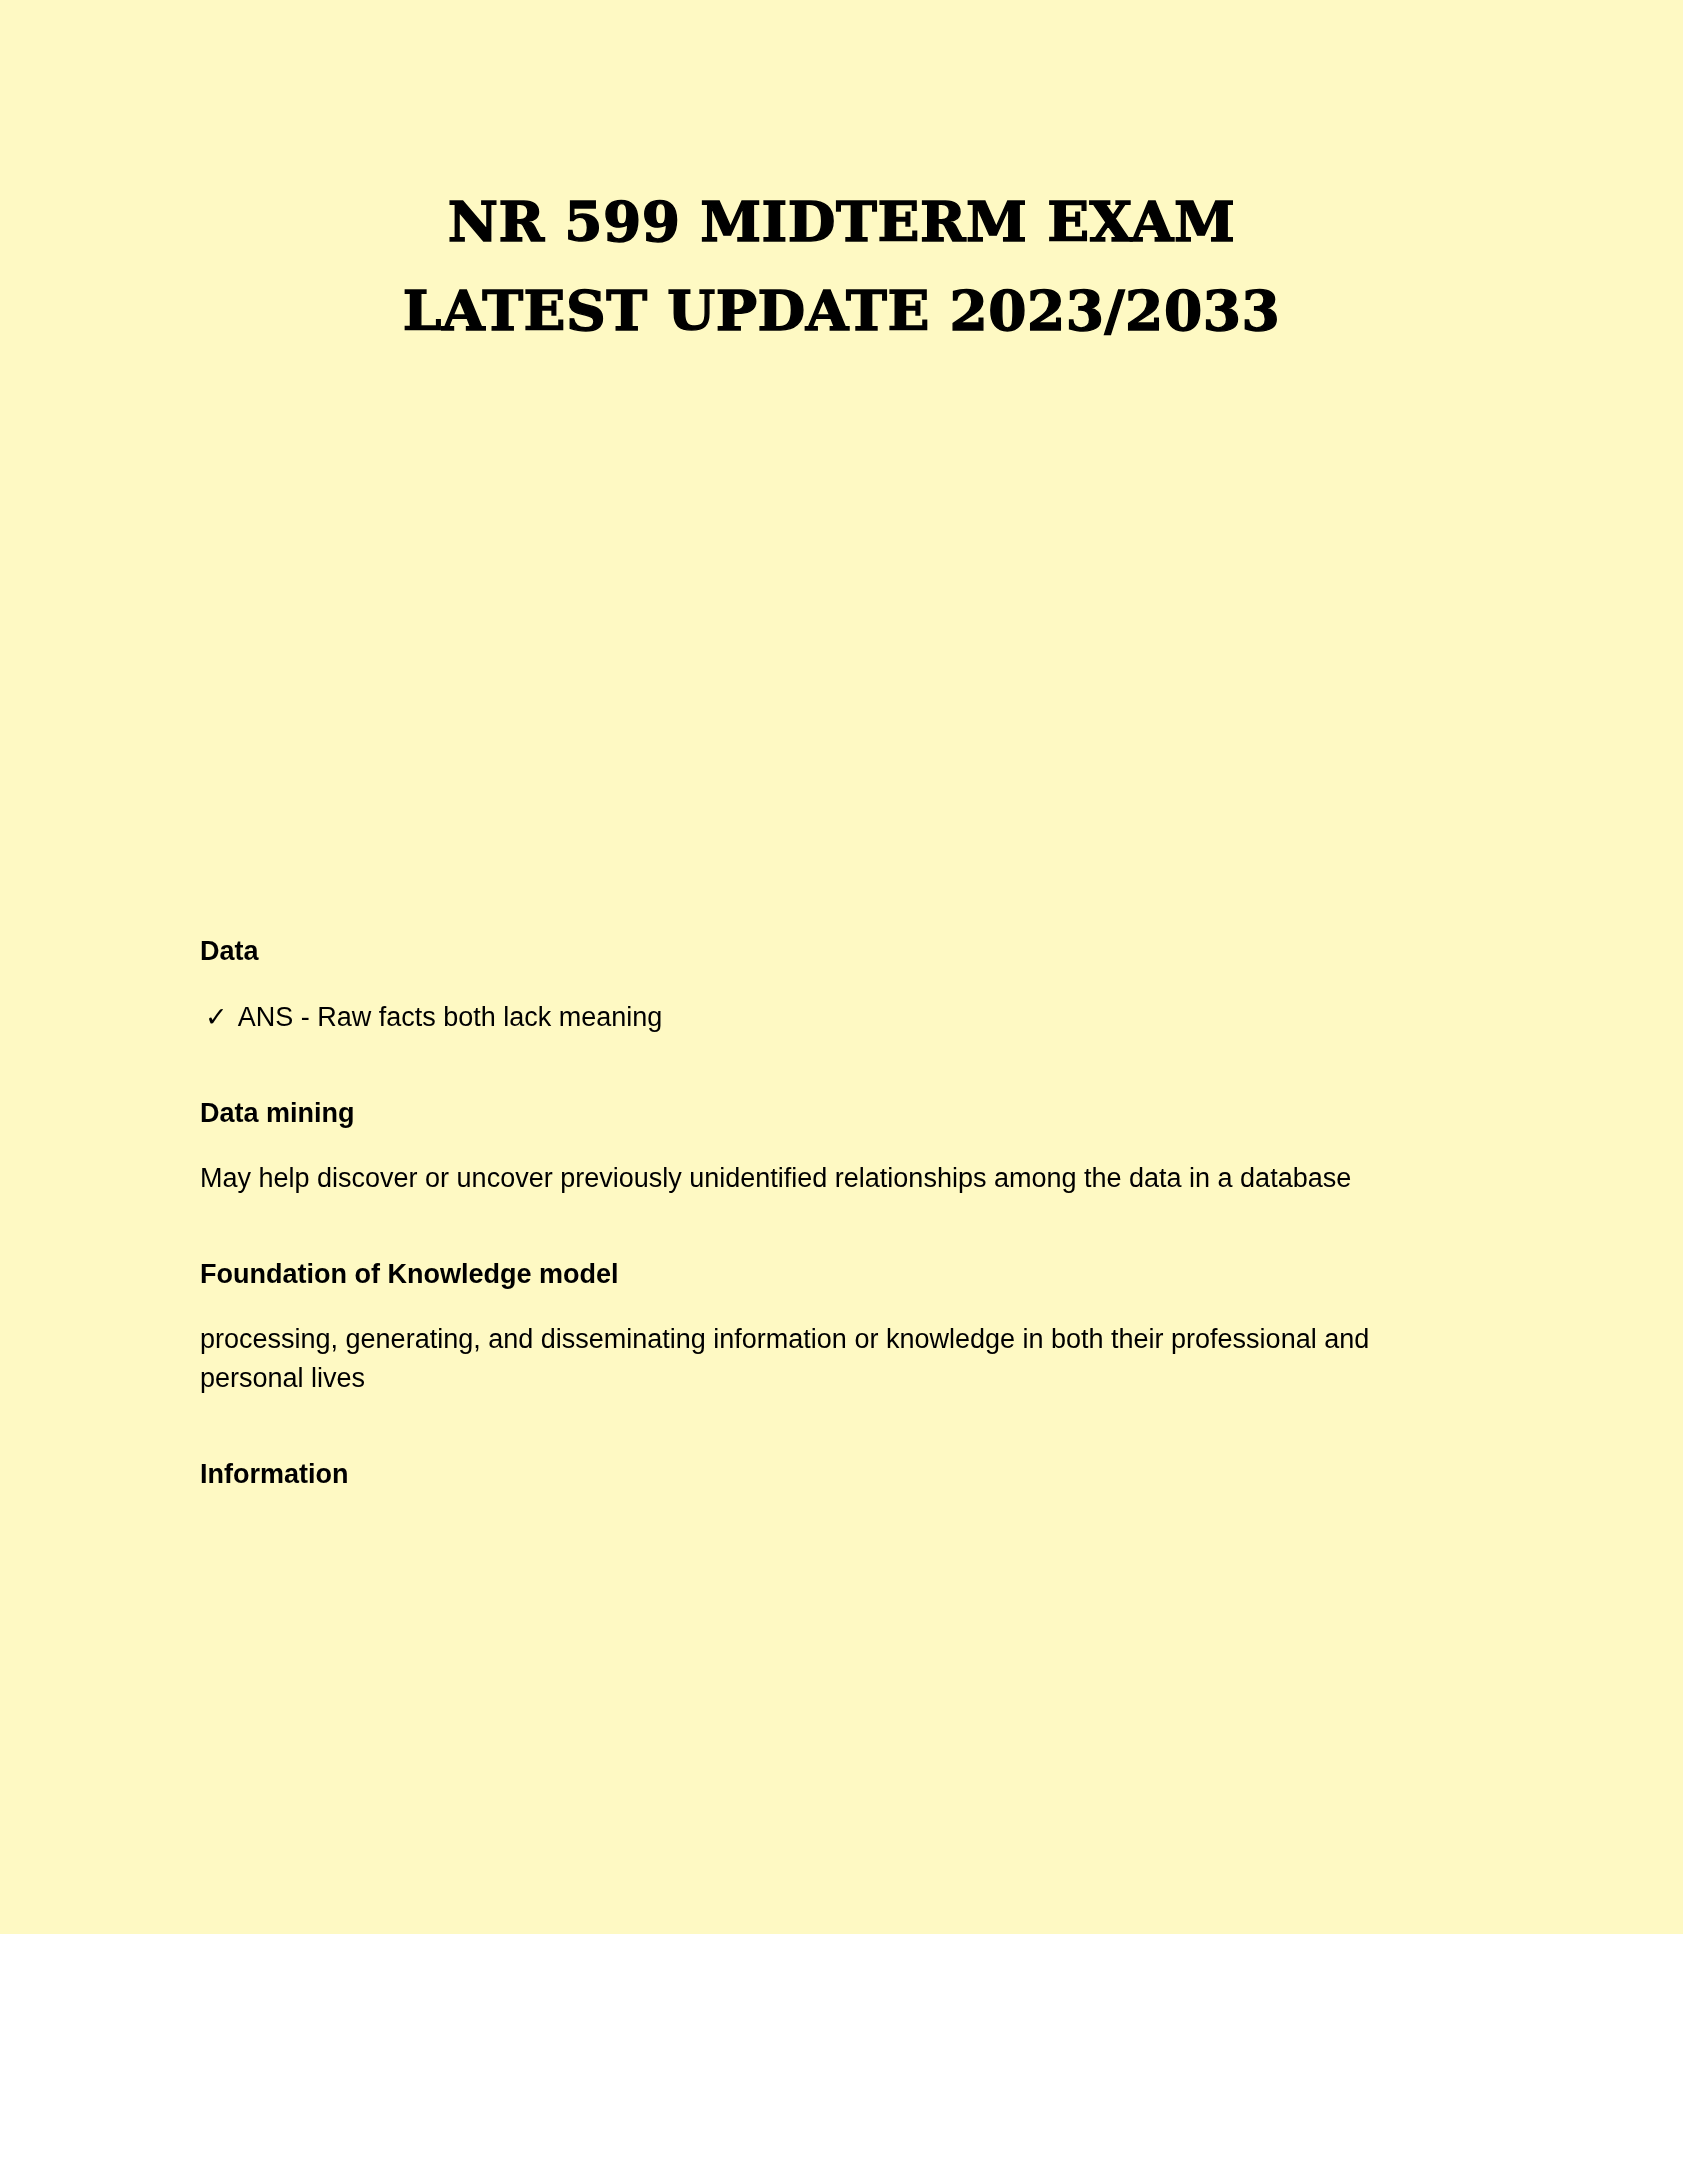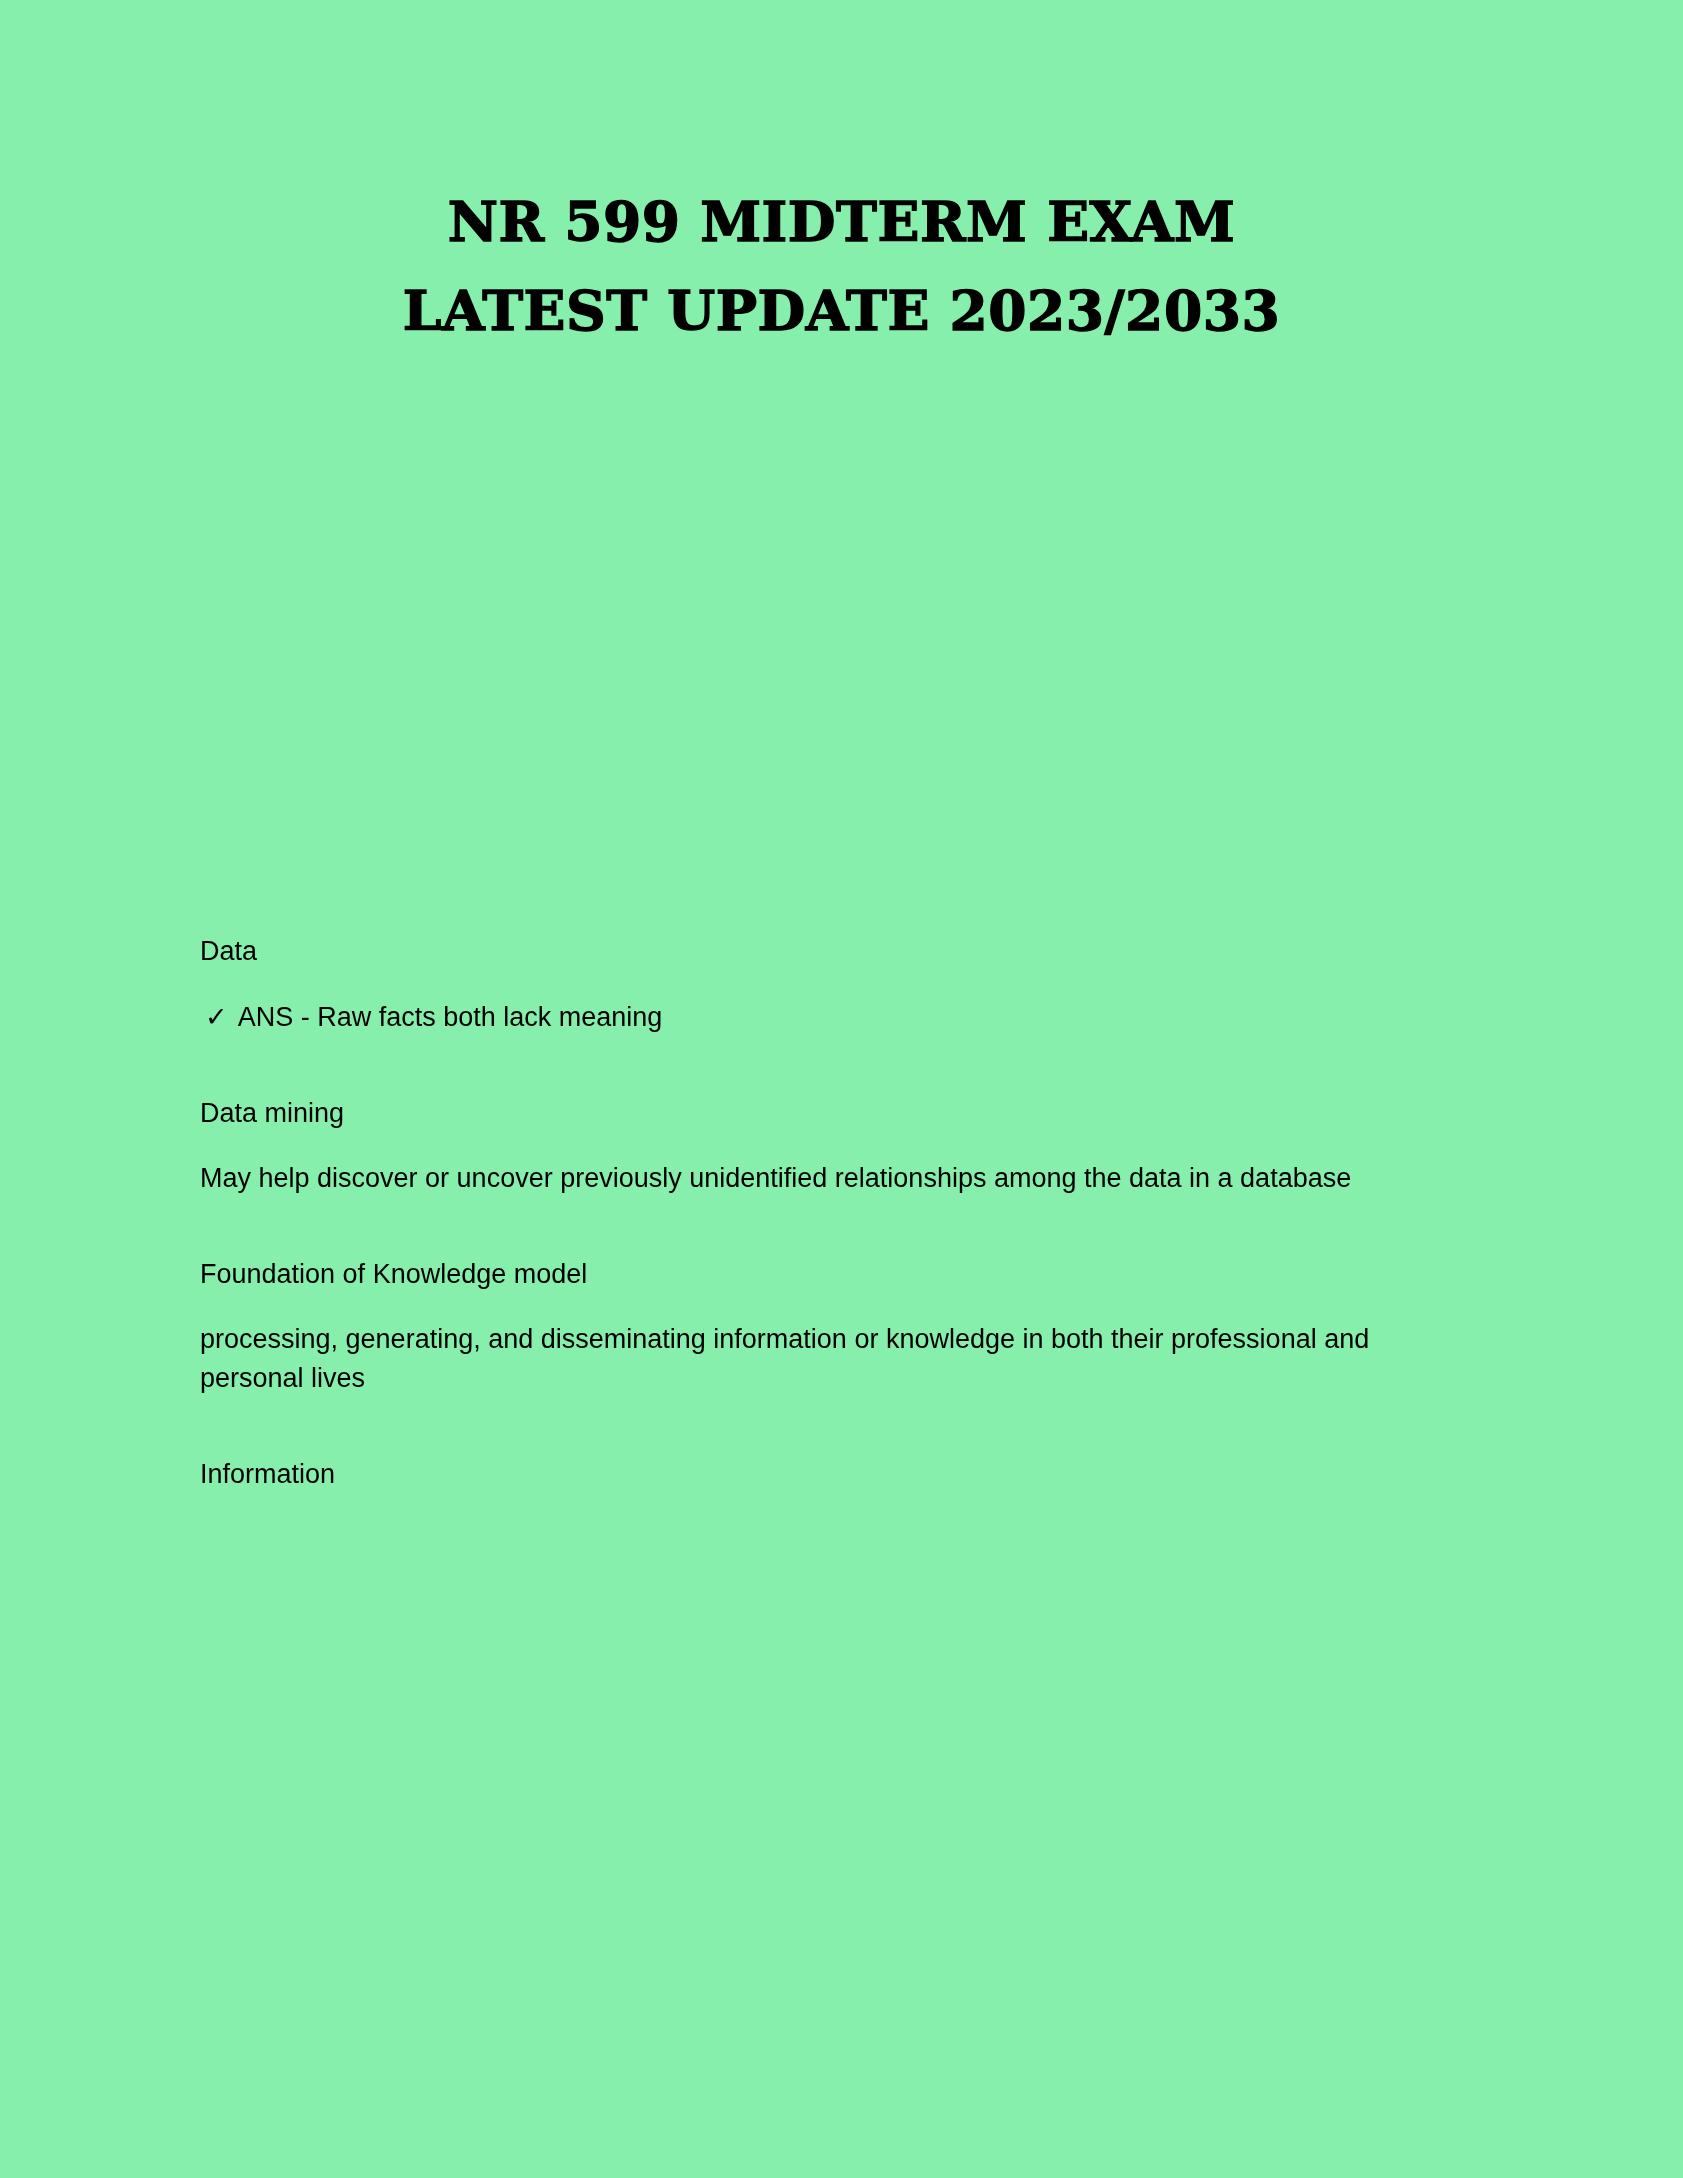--- a/index.html
+++ b/index.html
@@ -3,22 +3,22 @@
 <meta charset="utf-8">
 <style>
   html, body {
     margin: 0;
     padding: 0;
     background: #ffffff;
   }
   .page {
     position: relative;
     width: 1683px;
-    height: 2178px;
-    background: #86efac;
+    height: 1934px;
+    background: #fef9c3;
     color: #000000;
     overflow: hidden;
   }
   
   .title-block {
     padding-top: 191px;
     width: 1267px;
     margin: 0 auto;
     text-align: center;
     font-family: "DejaVu Serif", "Liberation Serif", serif;
@@ -40,21 +40,21 @@
     margin-top: 590px;
     padding-left: 200px;
     padding-right: 129px;
     font-family: "Liberation Sans", "DejaVu Sans", sans-serif;
     font-size: 27px;
     line-height: 39px;
     color: #000000;
   }
   .qa-section { margin: 0 0 57px 0; }
   .qa-term {
-    font-weight: normal;
+    font-weight: bold;
     margin: 0 0 26px 0;
     white-space: nowrap;
   }
   .qa-paragraph { margin: 0 0 27px 0; }
   .qa-line { white-space: nowrap; }
   .qa-answer-first { padding-left: 5px; }
   .check {
     font-family: "DejaVu Sans", sans-serif;
     margin-right: 10px;
     font-weight: normal;

